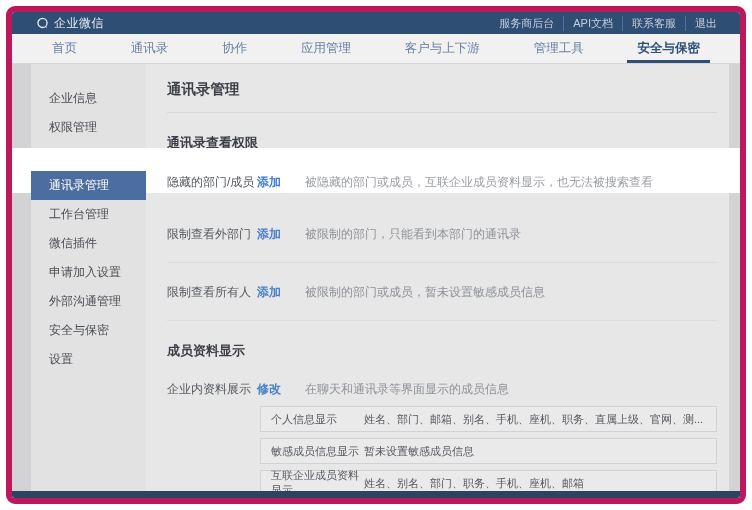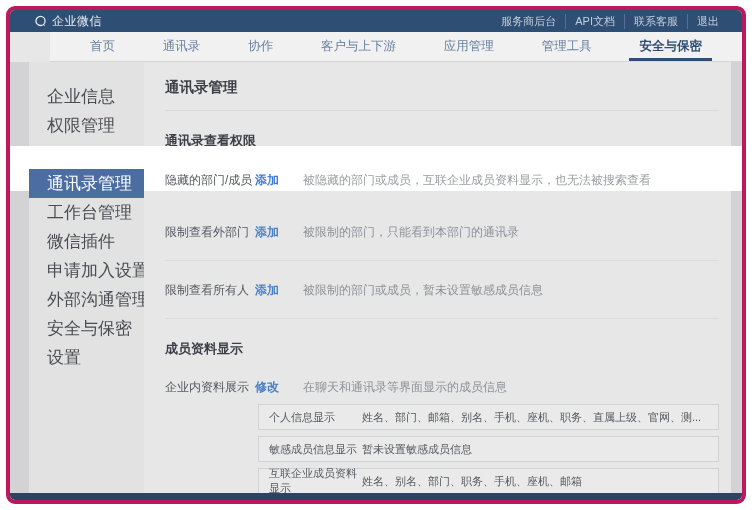--- a/index.html
+++ b/index.html
@@ -1,47 +1,47 @@
 <!DOCTYPE html>
 <html><head>
 <meta charset="utf-8">
 <style>
   * { margin:0; padding:0; box-sizing:border-box; }
   html,body { width:752px; height:510px; background:#ffffff; overflow:hidden;
     font-family:"Liberation Sans","DejaVu Sans",sans-serif; }
 
   .window { position:absolute; left:6px; top:6px; width:740px; height:498px;
-    border:4px solid #be185d; border-radius:9px; overflow:hidden; background:#e7e7e8; }
+    border:6px solid #be185d; border-radius:9px; overflow:hidden; background:#e7e7e8; }
 
   
   .topbar { height:22px; background:#2f4e74; display:flex; align-items:center;
     justify-content:space-between; padding:0 14px 0 24px; }
   .logo { display:flex; align-items:center; gap:5px; cursor:pointer; }
   .logo svg { display:block; }
   .logo-text { color:#e8edf4; font-size:12px; letter-spacing:.5px; }
   .top-links { display:flex; align-items:center; }
   .top-link { color:#c3cedd; font-size:11px; padding:0 9px; cursor:pointer; }
   .top-link + .top-link { border-left:1px solid #55719a; }
 
   
   .navbar { height:30px; background:#f1f1f2; border-bottom:1px solid #d6d6d8;
-    display:flex; align-items:stretch; padding:0 34px; justify-content:space-between;margin-left:40px; }
+    display:flex; align-items:stretch; padding:0 34px; justify-content:space-between; }
   .nav-item { display:flex; align-items:center; font-size:12.5px; color:#68809f;
     cursor:pointer; position:relative; padding:0 6px; }
   .nav-item.active { color:#2f4e74; font-weight:bold; }
   .nav-item.active::after { content:""; position:absolute; left:-4px; right:-4px;
     bottom:0; height:3px; background:#2f4e74; }
 
   
   .window-body { display:flex; height:446px; }
   .gutter-left  { width:19px; background:#d3d3d5; }
   .gutter-right { width:11px; background:#d3d3d5; }
 
   .sidebar { width:115px; background:#e2e2e3; padding-top:20px; }
-  .side-item { height:29px; line-height:29px; padding-left:18px; font-size:17px;
+  .side-item { height:29px; line-height:29px; padding-left:18px; font-size:12px;
     color:#4a4d52; cursor:pointer; white-space:nowrap; }
   .side-item.selected { background:#4c6da0; color:#ffffff; position:relative; }
 
   .main { flex:1; background:#e7e7e8; padding:16px 0 0 21px; min-width:0; }
   .page-title { font-size:14.5px; color:#3c3f45; font-weight:bold; }
   .title-divider { border:none; border-top:1px solid #d9d9da; margin:13px 12px 0 0; }
   .section-heading { font-size:13px; color:#3c3f45; font-weight:bold; margin-top:21px; }
 
   .setting-row { display:flex; align-items:center; font-size:12px; }
   .row-label { width:90px; color:#55585e; flex:none; }
@@ -90,22 +90,22 @@
       <span class="top-link">API文档</span>
       <span class="top-link">联系客服</span>
       <span class="top-link">退出</span>
     </div>
   </div>
 
   <div class="navbar">
     <div class="nav-item">首页</div>
     <div class="nav-item">通讯录</div>
     <div class="nav-item">协作</div>
+    <div class="nav-item">应用管理</div>
     <div class="nav-item">客户与上下游</div>
-    <div class="nav-item">应用管理</div>
     <div class="nav-item">管理工具</div>
     <div class="nav-item active">安全与保密</div>
   </div>
 
   <div class="highlight-band"></div>
 
   <div class="window-body">
     <div class="gutter-left"></div>
 
     <div class="sidebar">

